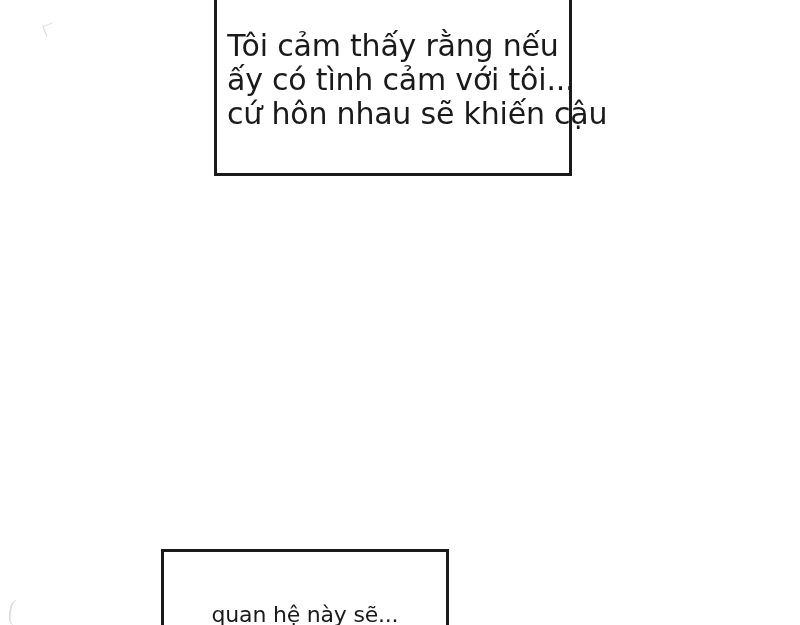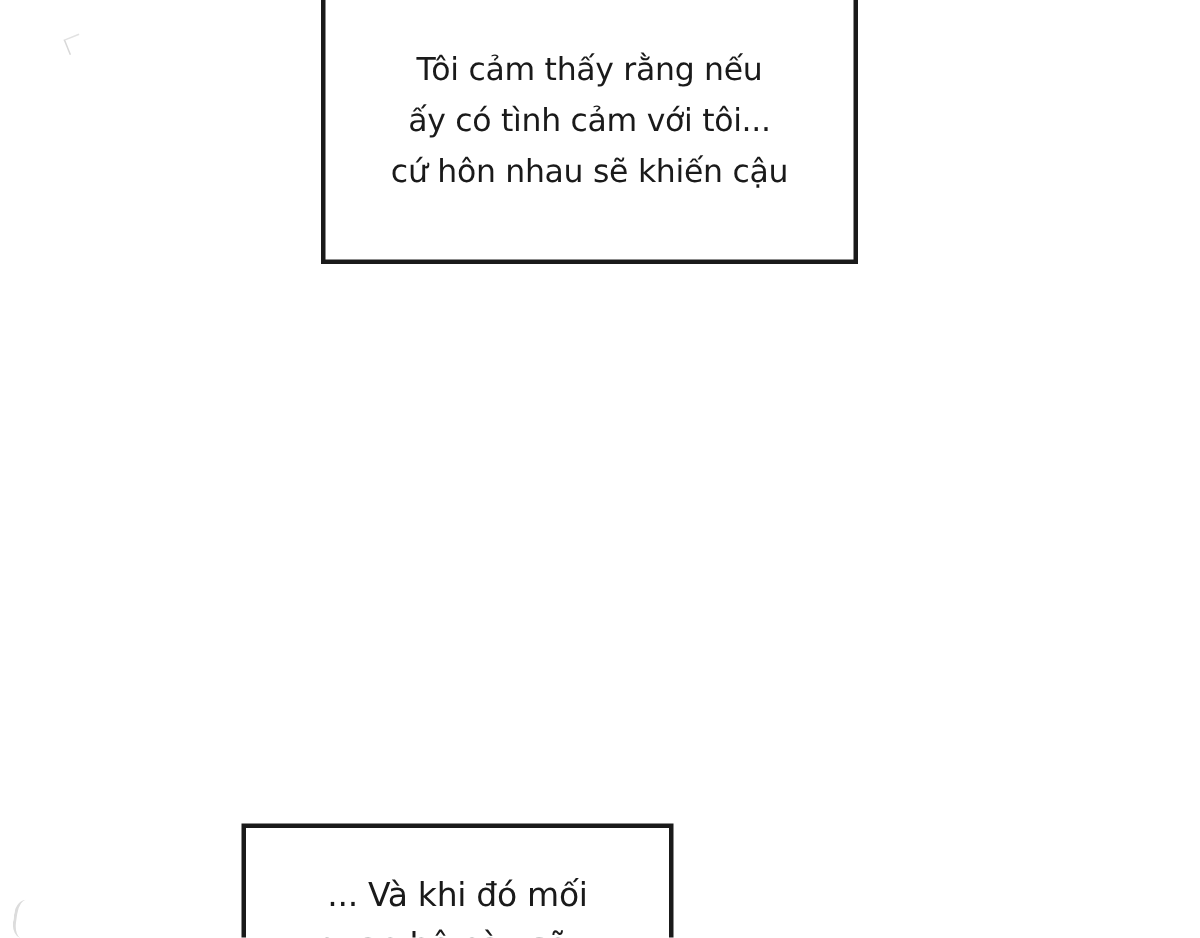--- a/index.html
+++ b/index.html
@@ -47,21 +47,21 @@
     top: 549px;
     width: 288px;
     height: 120px;
     padding: 20px 10px 10px 10px;
   }
 
   .line {
     display: block;
     width: 100%;
     text-align: center;
-    font-size: 21px;
+    font-size: 30px;
     line-height: 34px;
     letter-spacing: -0.2px;
     color: #1a1a1a;
     white-space: nowrap;
   }
 
   .panel-box.bottom .line {
     font-size: 22px;
     line-height: 33px;
   }
@@ -100,17 +100,16 @@
   <div class="stray-mark mark-a"></div>
   <div class="stray-mark mark-b"></div>
 
   <div class="panel-box top">
     <span class="line">Tôi cảm thấy rằng nếu</span>
     <span class="line">ấy có tình cảm với tôi...</span>
     <span class="line">cứ hôn nhau sẽ khiến cậu</span>
   </div>
 
   <div class="panel-box bottom">
-    <span class="line">... Và khi đó mối</span>
     <span class="line">quan hệ này sẽ...</span>
   </div>
 
 </div>
 
 </body></html>

